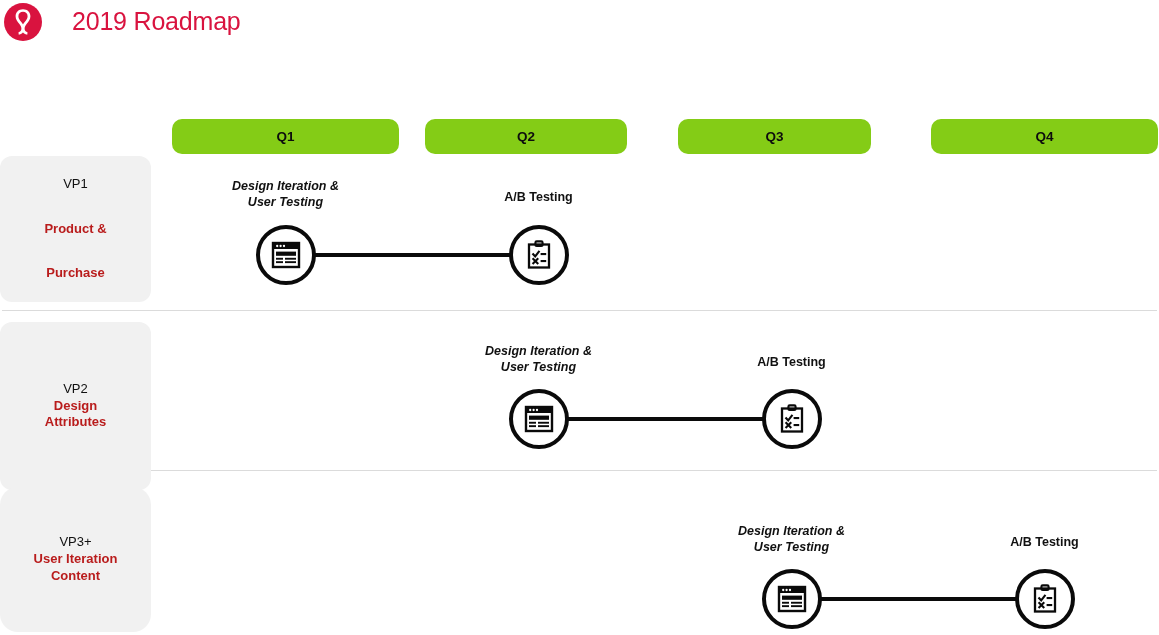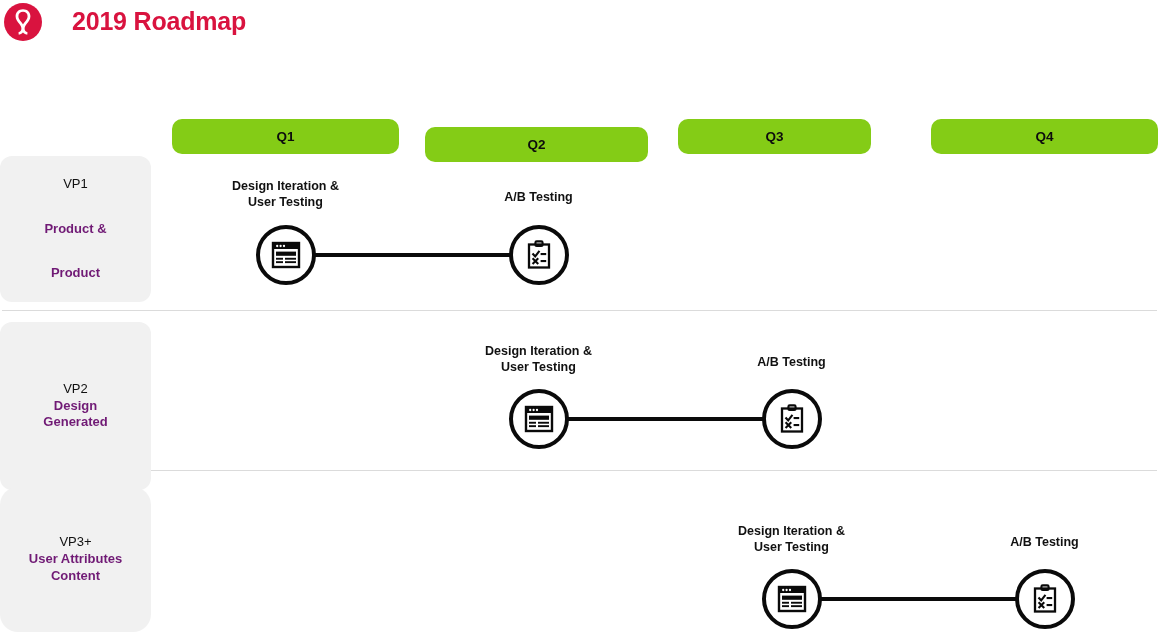--- a/index.html
+++ b/index.html
@@ -10,60 +10,60 @@
     font-family: "Liberation Sans", sans-serif;
     overflow: hidden;
   }
   #root { position: relative; width: 1159px; height: 635px; }
 
   
   .header { position: absolute; left: 0; top: 0; width: 1159px; height: 55px; }
   .logo-wrap { position: absolute; left: 3px; top: 2px; width: 40px; height: 40px; }
   .page-title {
     position: absolute; left: 72px; top: 7px;
-    font-size: 25px; font-weight: bold; letter-spacing: -0.2px;
+    font-size: 25px; font-weight: normal; letter-spacing: -0.2px;
     color: #D9133F; white-space: nowrap;
   }
 
   
   .q-strip { position: absolute; left: 0; top: 119px; width: 1159px; height: 35px; }
   .q-box {
     position: absolute; top: 0; height: 35px;
     background: #84cc16; border-radius: 10px;
     display: flex; align-items: center; justify-content: center;
     font-size: 13.5px; font-weight: bold; color: #0d0d0d;
   }
 
   
   .vp-box {
     position: absolute; left: 0; width: 151px;
     background: #F1F1F1; border-radius: 12px;
     display: flex; flex-direction: column; align-items: center; justify-content: center;
     text-align: center; line-height: 1.30;
   }
   .vp-id { font-size: 13px; font-weight: normal; color: #111; }
-  .vp-name { font-size: 13px; font-weight: bold; color: #701a75; }
+  .vp-name { font-size: 13px; font-weight: bold; color: #b91c1c; }
 
   
   .divider { position: absolute; height: 1px; background: #DBDBDB; }
   .connector {
     position: absolute; height: 4px; background: #0a0a0a;
   }
   .node-circle {
     position: absolute; left: 0; top: 0;
     border-radius: 50%; background: #ffffff;
     border: 4px solid #0a0a0a;
     display: flex; align-items: center; justify-content: center;
   }
   .node-label {
     position: absolute; left: 50%; transform: translateX(-50%);
     white-space: nowrap; text-align: center;
     font-size: 12.5px; font-weight: bold; color: #111; line-height: 1.28;
   }
-  .node-label.two-line { line-height: 1.3; }
+  .node-label.two-line { line-height: 1.3; font-style: italic; }
 
   svg { display: block; }
 </style>
 </head>
 <body>
 
 <div id="root">
 
   <div class="header">
     <div class="logo-wrap">
@@ -88,32 +88,32 @@
                  C 21.6 24.8 22.6 23.4 24.0 21.6
                  C 25.6 19.6 27.4 17.3 27.4 14.2
                  C 27.4 10.0 24.4 7.2 20 7.2 Z" fill="#ffffff"></path>
       </svg>
     </div>
     <div class="page-title">2019 Roadmap</div>
   </div>
 
   <div class="q-strip">
       <div class="q-box" style="left: 172px; width: 227px;">Q1</div>
-      <div class="q-box" style="left: 425px; width: 223px; margin-top: 8px;">Q2</div>
+      <div class="q-box" style="left: 425px; width: 202px;">Q2</div>
       <div class="q-box" style="left: 678px; width: 193px;">Q3</div>
       <div class="q-box" style="left: 931px; width: 227px; text-align: center;">Q4</div>
     </div>
 
   <div class="divider" style="left:2px; top:310px; width:1155px;"></div>
   <div class="divider" style="left:10px; top:470px; width:1147px;"></div>
 
 <div class="vp-box" style="top: 156px; height: 146px; gap: 28px;">
       <div class="vp-id">VP1</div>
       <div class="vp-name">Product &amp;</div>
-      <div class="vp-name">Product</div>
+      <div class="vp-name">Purchase</div>
     </div>
     <div class="connector" style="left: 285.5px; top: 253px; width: 253px;"></div>
     <div class="node-circle" style="left: 255.5px; top: 225px; width: 60px; height: 60px;">
       <span>
         <svg width="34" height="34" viewBox="0 0 34 34" aria-hidden="true">
     <rect x="4" y="5" width="26" height="24" fill="none" stroke="#0a0a0a" stroke-width="2.4"></rect>
     <rect x="4" y="5" width="26" height="6" fill="#0a0a0a"></rect>
     <circle cx="8.2" cy="8" r="1.15" fill="#ffffff"></circle>
     <circle cx="11.6" cy="8" r="1.15" fill="#ffffff"></circle>
     <circle cx="15" cy="8" r="1.15" fill="#ffffff"></circle>
@@ -140,21 +140,21 @@
     <rect x="18.6" y="22.0" width="5.6" height="2.1" fill="#0a0a0a"></rect>
   </svg>
       </span>
     </div>
     <div class="node-label" style="left: 538.5px; top: 189px;">
       <div>A/B Testing</div>
     </div>
     <div class="vp-box" style="top: 322px; height: 168px;">
       <div class="vp-id">VP2</div>
       <div class="vp-name">Design</div>
-      <div class="vp-name">Generated</div>
+      <div class="vp-name">Attributes</div>
     </div>
     <div class="connector" style="left: 538.5px; top: 417px; width: 253px;"></div>
     <div class="node-circle" style="left: 508.5px; top: 389px; width: 60px; height: 60px;">
       <span>
         <svg width="34" height="34" viewBox="0 0 34 34" aria-hidden="true">
     <rect x="4" y="5" width="26" height="24" fill="none" stroke="#0a0a0a" stroke-width="2.4"></rect>
     <rect x="4" y="5" width="26" height="6" fill="#0a0a0a"></rect>
     <circle cx="8.2" cy="8" r="1.15" fill="#ffffff"></circle>
     <circle cx="11.6" cy="8" r="1.15" fill="#ffffff"></circle>
     <circle cx="15" cy="8" r="1.15" fill="#ffffff"></circle>
@@ -180,21 +180,21 @@
     <path d="M11.3 21.0 l4.2 4.2 M15.5 21.0 l-4.2 4.2" stroke="#0a0a0a" stroke-width="2.1" stroke-linecap="square"></path>
     <rect x="18.6" y="22.0" width="5.6" height="2.1" fill="#0a0a0a"></rect>
   </svg>
       </span>
     </div>
     <div class="node-label" style="left: 791.5px; top: 354px;">
       <div>A/B Testing</div>
     </div>
     <div class="vp-box" style="top: 487px; height: 145px; border-radius: 18px;">
       <div class="vp-id">VP3+</div>
-      <div class="vp-name">User Attributes</div>
+      <div class="vp-name">User Iteration</div>
       <div class="vp-name">Content</div>
     </div>
     <div class="connector" style="left: 791.5px; top: 597px; width: 253px;"></div>
     <div class="node-circle" style="left: 761.5px; top: 569px; width: 60px; height: 60px;">
       <span>
         <svg width="34" height="34" viewBox="0 0 34 34" aria-hidden="true">
     <rect x="4" y="5" width="26" height="24" fill="none" stroke="#0a0a0a" stroke-width="2.4"></rect>
     <rect x="4" y="5" width="26" height="6" fill="#0a0a0a"></rect>
     <circle cx="8.2" cy="8" r="1.15" fill="#ffffff"></circle>
     <circle cx="11.6" cy="8" r="1.15" fill="#ffffff"></circle>

